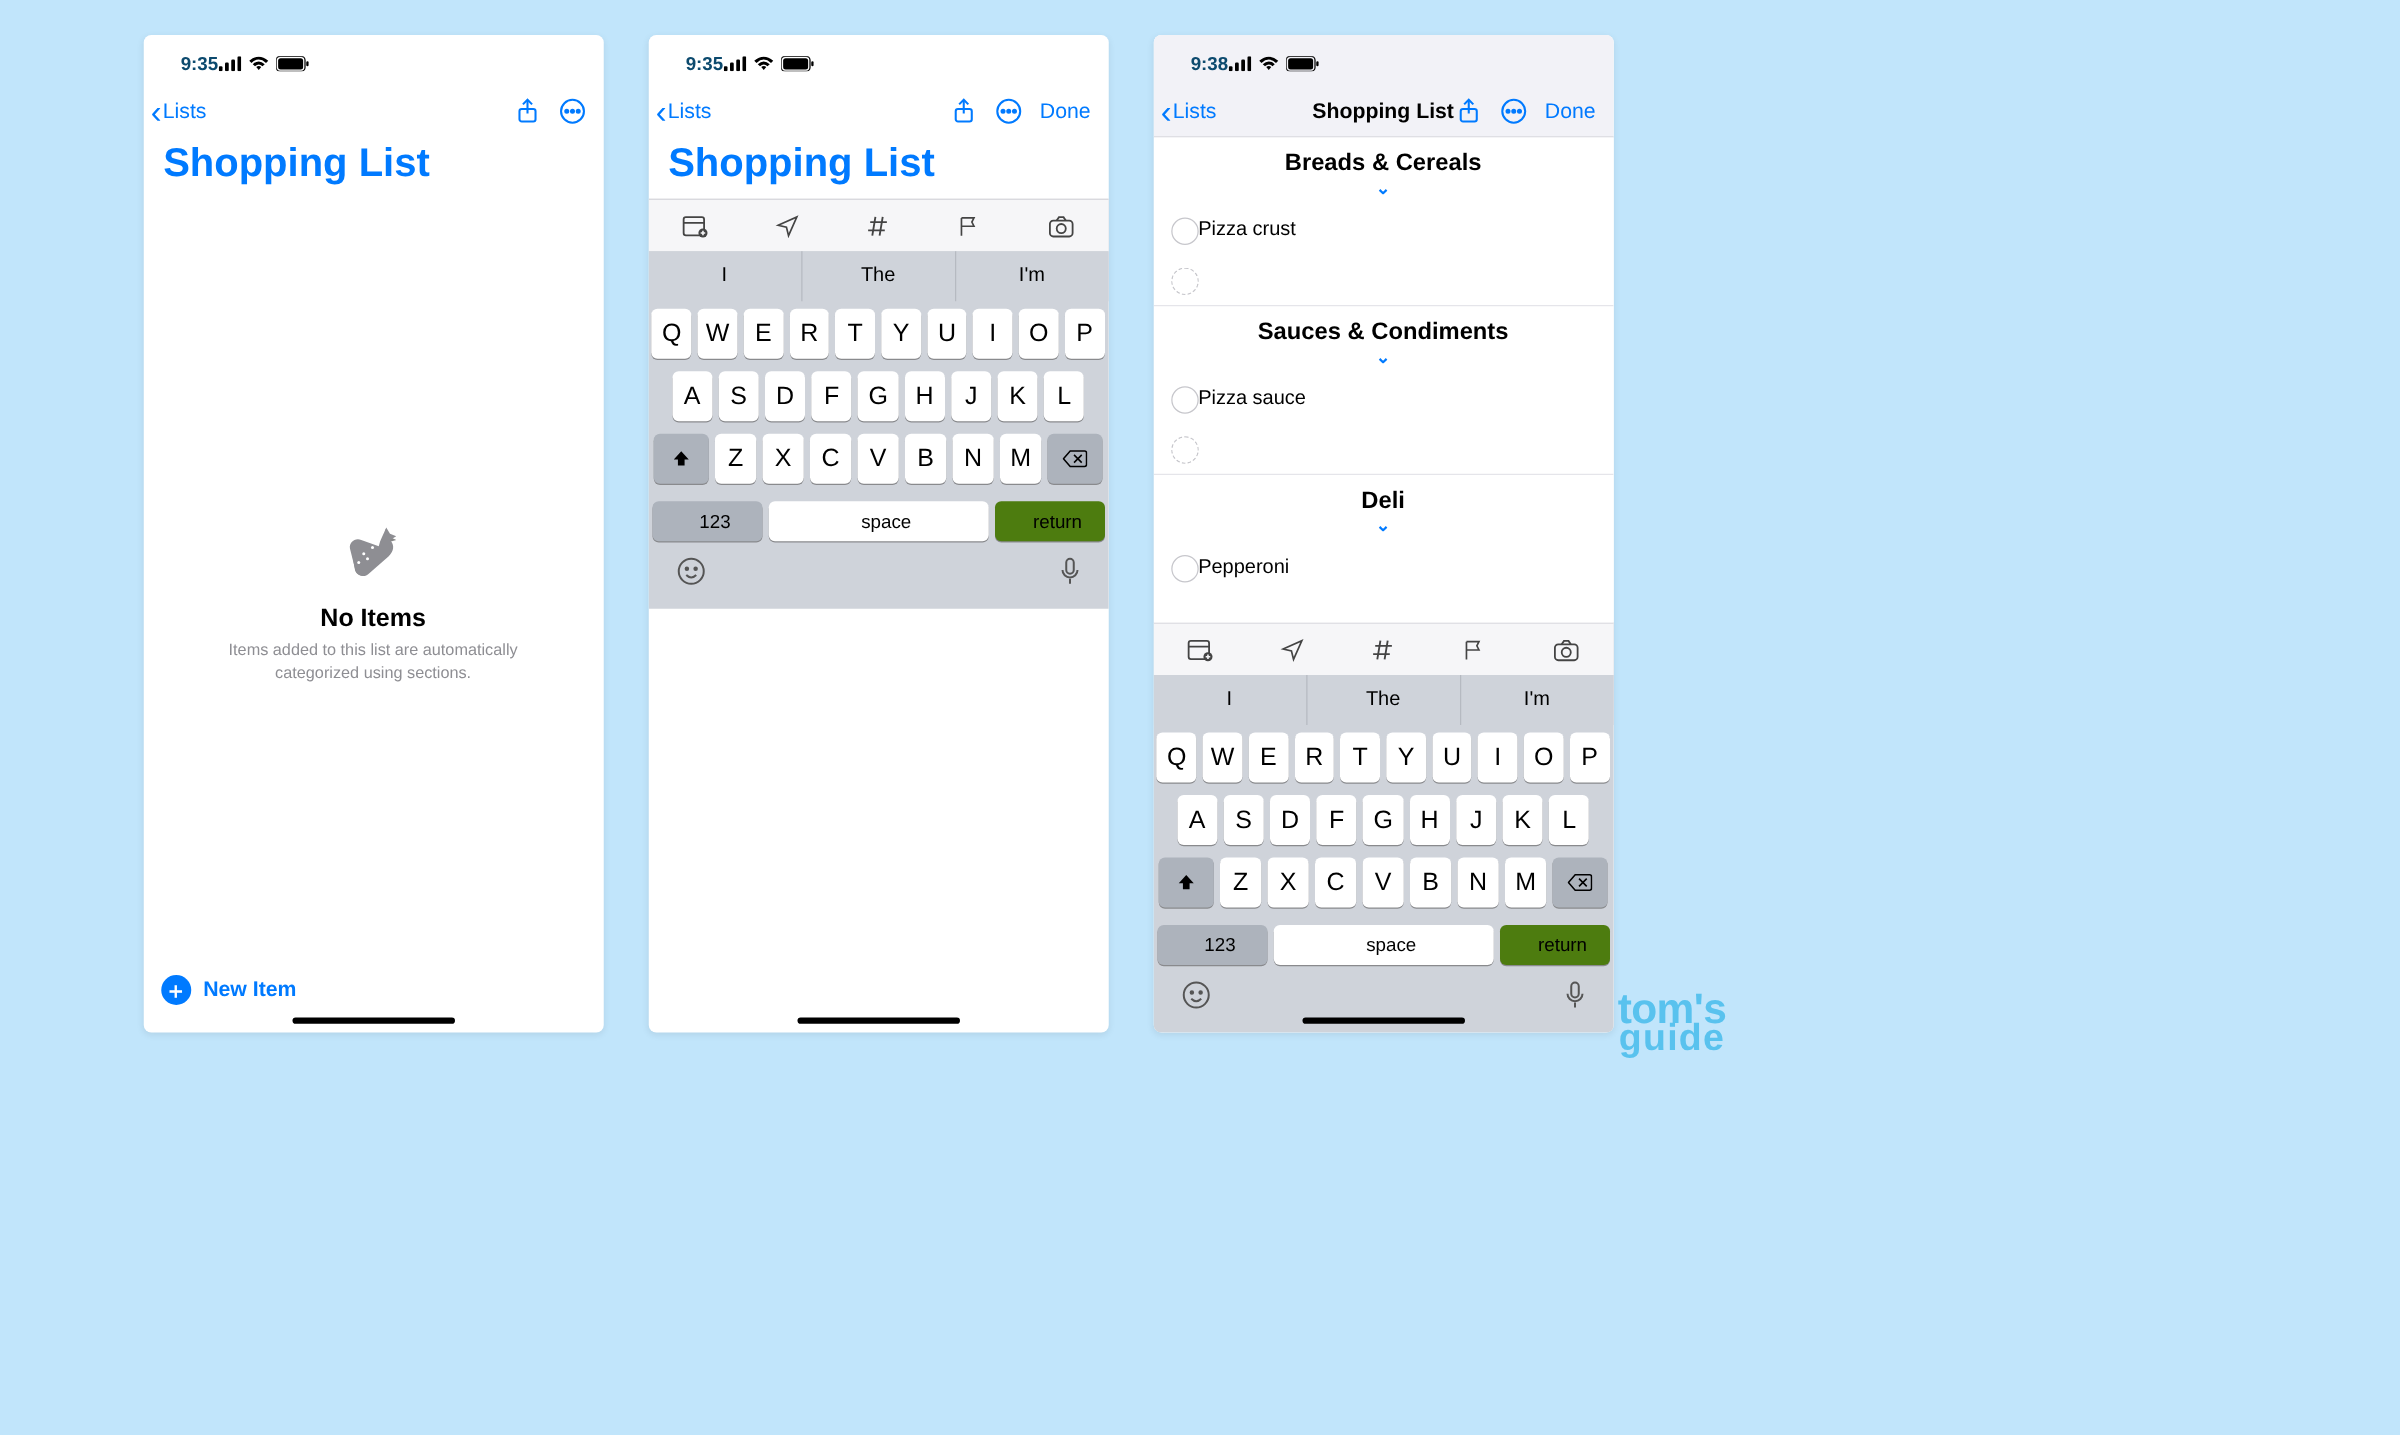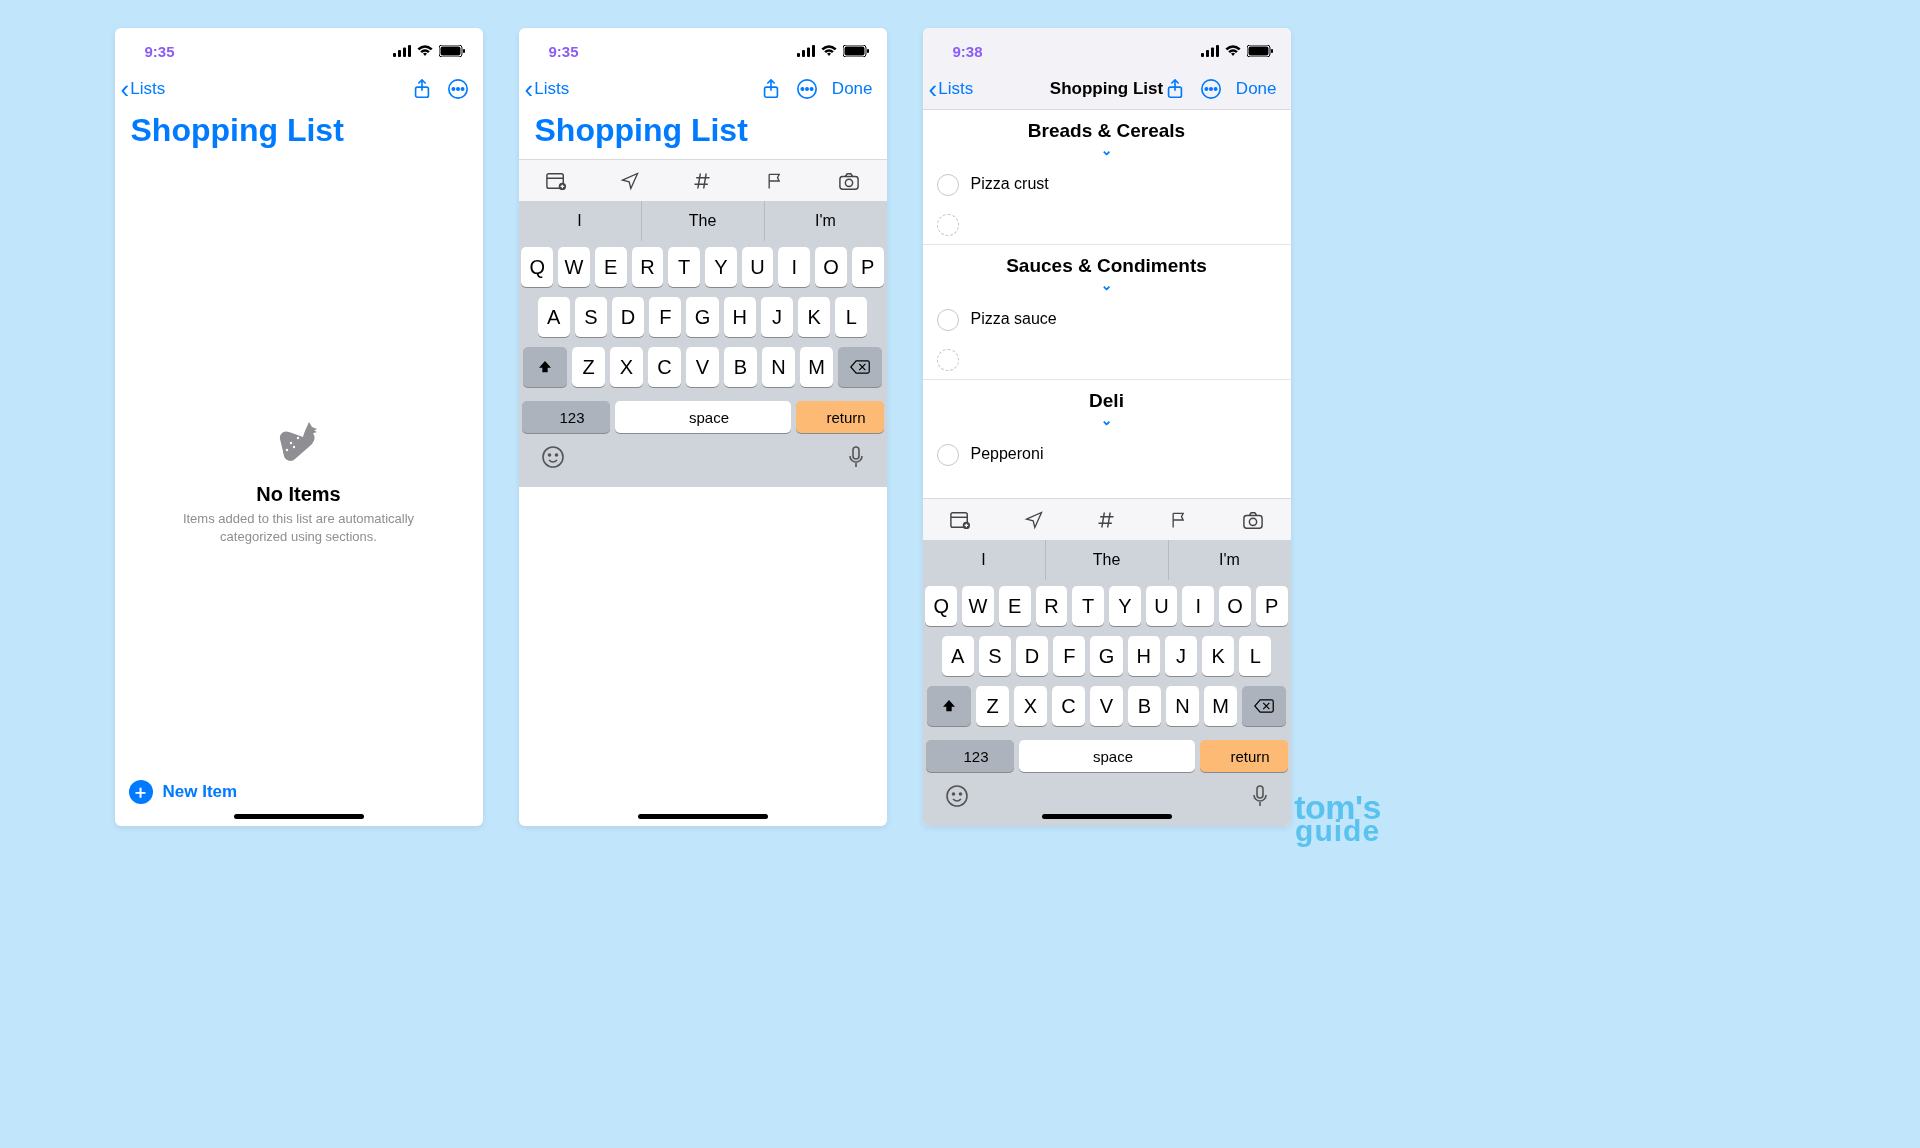--- a/index.html
+++ b/index.html
@@ -38,25 +38,24 @@
     display: flex;
     flex-direction: column;
     overflow: hidden;
     position: relative;
   }
   
   .status-bar {
     height: 40px;
     display: flex;
     align-items: center;
-    justify-content: space-between;
     padding: 6px 18px 0 30px;
     font-size: 15px;
     font-weight: 600;
-    color: #8b5cf6;
+    color: #0c4a6e;
   }
   .status-icons { display: flex; gap: 6px; align-items: center; }
   .status-icons svg { display: block; }
   
   .nav-bar {
     display: flex;
     align-items: center;
     justify-content: space-between;
     padding: 4px 14px 4px 6px;
     height: 42px;
@@ -160,21 +159,20 @@
     font-size: 19px;
     font-weight: 700;
     border-top: 1px solid var(--ios-divider);
     flex-direction: column;
   }
   .section-header:first-child { border-top: none; }
   .chevron-down { color: var(--ios-blue); font-size: 14px; }
   .list-item {
     display: flex;
     align-items: center;
-    gap: 12px;
     padding: 8px 14px;
     font-size: 16px;
   }
   .nav-gray { background: var(--ios-light-bg); }
   
   .kbd {
     background: var(--ios-key-bg);
     display: flex;
     flex-direction: column;
   }
@@ -215,21 +213,21 @@
     justify-content: center;
     font-size: 20px;
     color: #000;
     max-width: 33px;
   }
   .key.special { background: #adb3bc; max-width: 44px; flex: 1.3; }
   .kbd-bottom { display: flex; gap: 5px; padding: 0 3px 6px; }
   .kbd-bottom .key { max-width: none; height: 32px; font-size: 15px; padding-left: 13px; }
   .kbd-bottom .numkey { flex: 0 0 88px; background: #adb3bc; }
   .kbd-bottom .space { flex: 1; }
-  .kbd-bottom .return { flex: 0 0 88px; background: #fdba74; }
+  .kbd-bottom .return { flex: 0 0 88px; background: #4d7c0f; }
   .kbd-footer {
     display: flex;
     justify-content: space-between;
     align-items: center;
     padding: 6px 22px 18px;
     color: #555;
   }
   .watermark {
     position: absolute;
     right: 24px;

